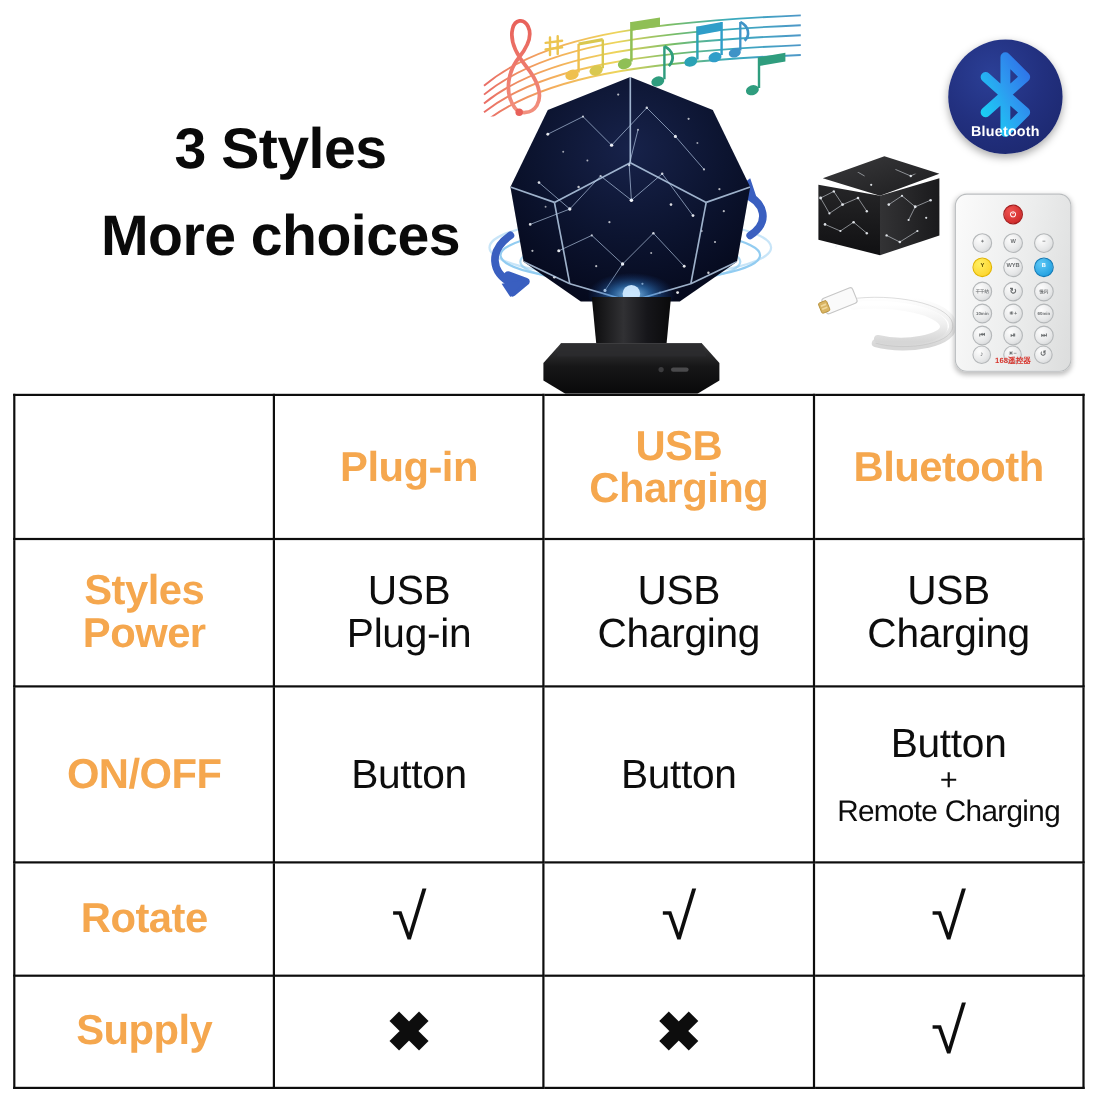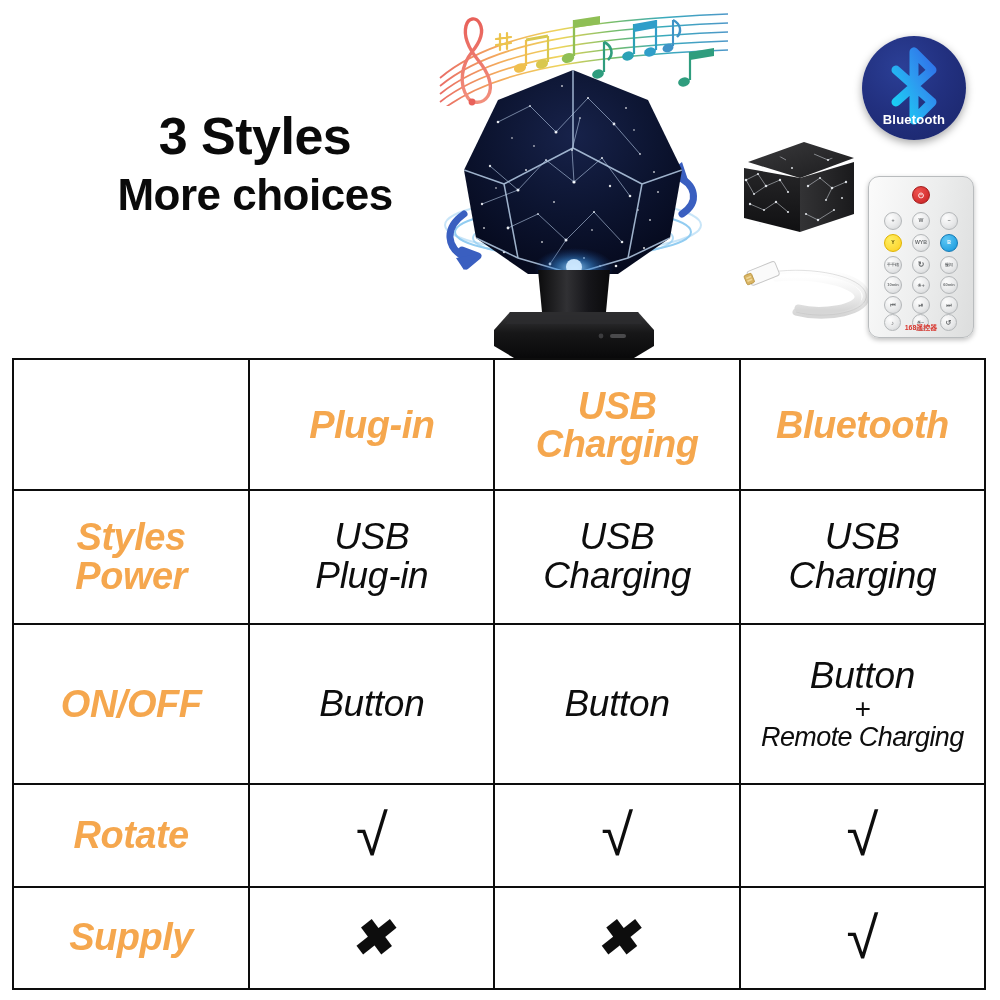--- a/index.html
+++ b/index.html
@@ -19,21 +19,21 @@
     position:absolute;
     left:55px; top:105px;
     width:400px;
     color:#0a0a0a;
     font-weight:bold;
     font-size:52px;
     line-height:1.22;
     letter-spacing:-0.5px;
     text-align:center;
   }
-  .hero-title .l2{ font-size:44px; }
+  .hero-title .l2{ font-size:52px;margin-top:16px; }
 
   
   #music{ position:absolute; left:432px; top:-2px; width:300px; height:108px; }
 
   
   #lamp{ position:absolute; left:438px; top:62px; width:270px; height:296px; }
 
   
   #bt-badge{
     position:absolute; left:862px; top:36px;
@@ -93,21 +93,20 @@
     width:974px; height:632px;
     border-collapse:collapse;
     table-layout:fixed;
   }
   #cmp-table td{
     border:2px solid #0d0d0d;
     text-align:center;
     vertical-align:middle;
     padding:2px 4px;
     background:#fff;
-    font-style:italic;
   }
   .col-label{ width:24.3%; }
   .col-data{ width:25.23%; }
 
   .hdr-cell{
     color:#f5a74e;
     font-weight:bold;
     font-size:38px;
     line-height:1.0;
     letter-spacing:-0.5px;

